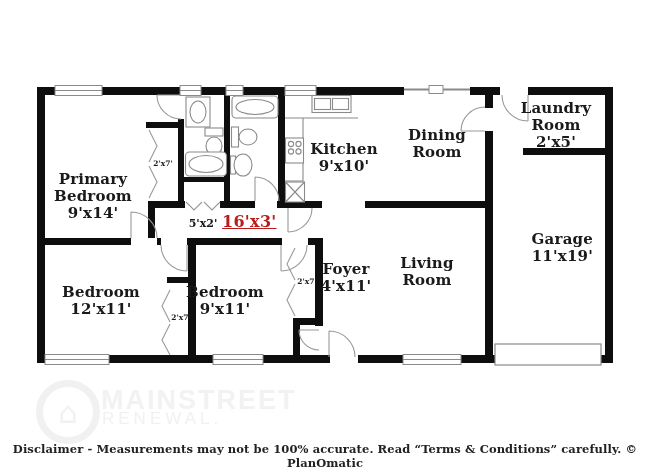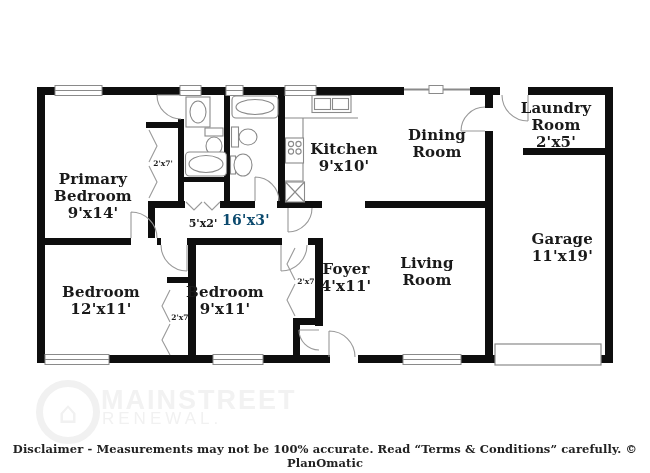--- a/index.html
+++ b/index.html
@@ -8,21 +8,21 @@
     font-family:"DejaVu Serif","Liberation Serif",serif;
   }
   #plan-svg{position:absolute;left:0;top:0;}
   .room-label{
     position:absolute;text-align:center;font-weight:700;color:#1a1a1a;
     font-size:15px;line-height:1.12;letter-spacing:.2px;
   }
   .room-label span{display:block;}
   .room-label.small{font-size:15px;}
   .hall-label{
-    position:absolute;font-weight:700;color:#0c4a6e;font-size:14px;letter-spacing:.3px;
+    position:absolute;font-weight:700;color:#b91c1c;font-size:16px;letter-spacing:.3px;text-decoration:underline;
   }
   .closet-label{
     position:absolute;font-weight:700;color:#1a1a1a;font-size:7.5px;text-align:center;
   }
   .linen-label{
     position:absolute;font-weight:700;color:#1a1a1a;font-size:11px;text-align:center;
   }
   .watermark-circle{
     position:absolute;left:36px;top:380px;width:50px;height:50px;border:7px solid #f1f1f1;
     border-radius:50%;display:flex;align-items:center;justify-content:center;

